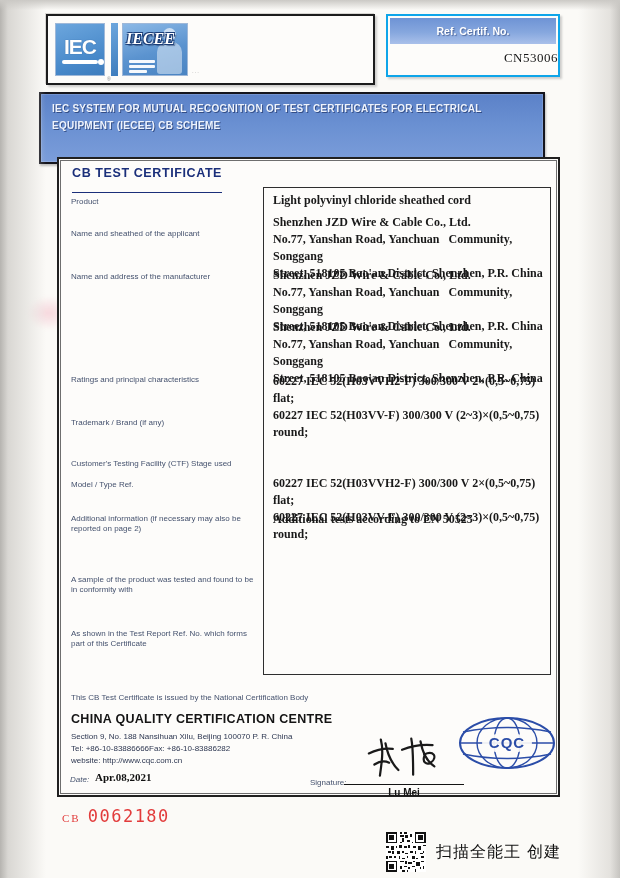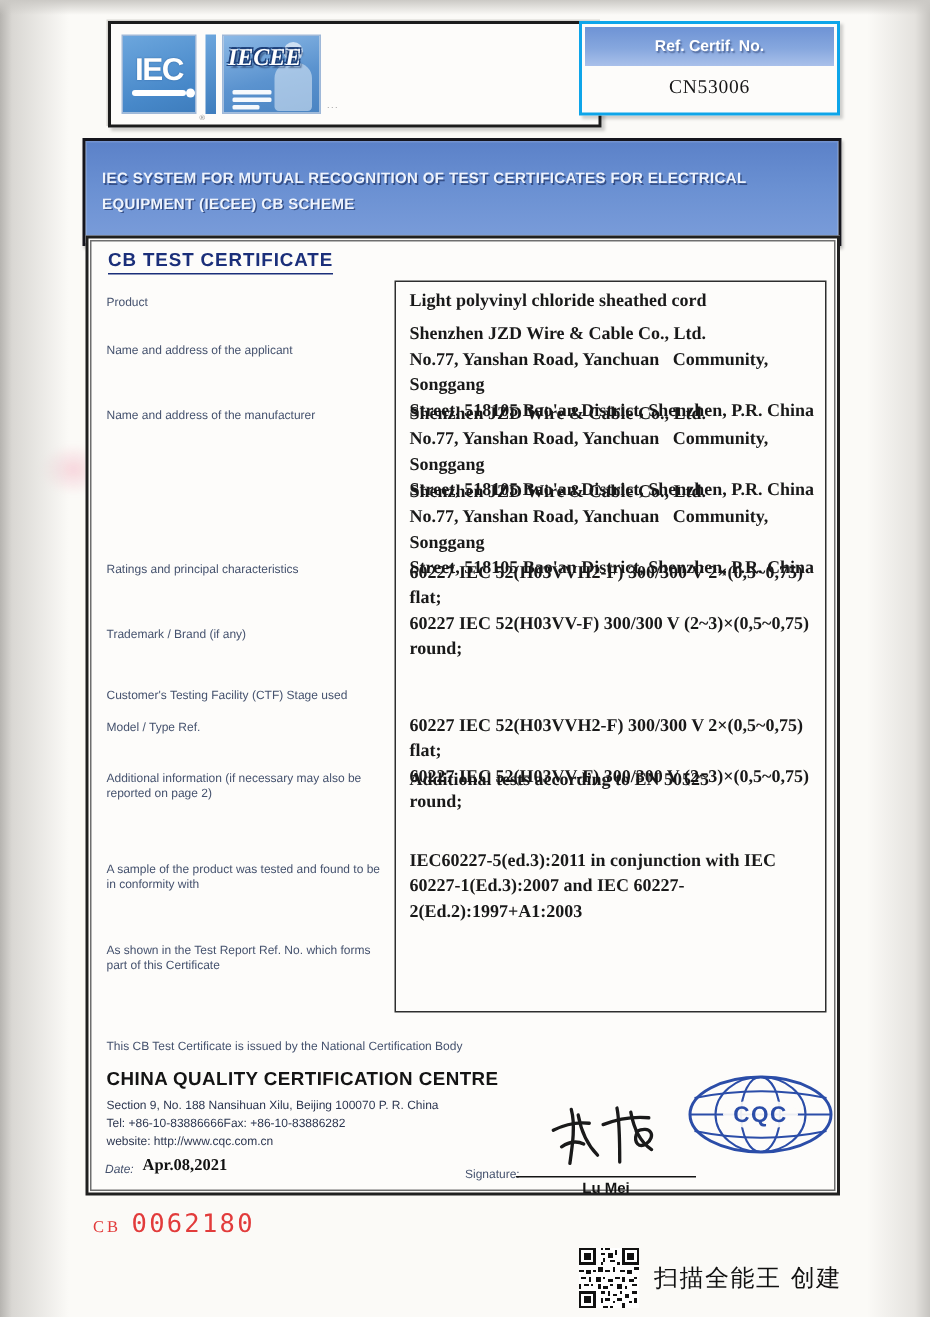--- a/index.html
+++ b/index.html
@@ -10,21 +10,21 @@
     -webkit-font-smoothing:antialiased;
   }
   .edge{position:absolute;pointer-events:none;z-index:5;}
   .edge-left{left:0;top:0;bottom:0;width:46px;background:linear-gradient(90deg,#b6b4b0 0,#d9d7d3 8px,rgba(250,249,246,0) 46px);}
   .edge-right{right:0;top:0;bottom:0;width:42px;background:linear-gradient(270deg,#c6c4c0 0,#e4e2de 10px,rgba(250,249,246,0) 42px);}
   .edge-top{left:0;top:0;right:0;height:10px;background:linear-gradient(180deg,#cbc9c5 0,rgba(250,249,246,0) 10px);}
   .smudge{position:absolute;left:26px;top:296px;width:46px;height:34px;border-radius:50%;
     background:radial-gradient(ellipse at center,rgba(235,120,150,.28),rgba(235,120,150,0) 70%);filter:blur(2px);}
 
   
-  .logos-box{position:absolute;left:72px;top:14px;width:329px;height:71px;background:#fdfcfa;
+  .logos-box{position:absolute;left:46px;top:14px;width:329px;height:71px;background:#fdfcfa;
     border:2px solid #1c1c1c;box-shadow:2px 2px 2px rgba(0,0,0,.18), -1px -1px 0 #d8d6d2;box-sizing:border-box;}
   .iec-logo{position:absolute;left:7px;top:7px;width:50px;height:53px;box-sizing:border-box;
     background:linear-gradient(160deg,#6ca6dd 0%,#4788c9 70%,#3e7dbd 100%);
     border:1px solid #9fb8d8;display:flex;flex-direction:column;align-items:center;justify-content:center;}
   .iec-text{color:#fff;font-weight:bold;font-size:21px;line-height:1;letter-spacing:-1px;text-shadow:0 0 1px #2a5c96;}
   .iec-bar{margin-top:3px;width:36px;height:4px;background:#fff;border-radius:2px;position:relative;}
   .iec-bar::after{content:"";position:absolute;right:-6px;top:-1px;width:6px;height:6px;background:#fff;border-radius:50%;}
   .reg-mark{position:absolute;left:59px;top:60px;font-size:5px;color:#8a8a8a;}
   .logo-divider{position:absolute;left:63px;top:7px;width:7px;height:53px;
     background:linear-gradient(160deg,#6ca6dd,#3e7dbd);}
@@ -41,36 +41,36 @@
   .iecee-bar.b2{top:41px;width:26px;}
   .iecee-bar.b3{top:46px;width:18px;}
   .iecee-dots{position:absolute;left:144px;top:52px;font-size:6px;color:#9a9a9a;letter-spacing:1px;}
 
   
   .ref-box{position:absolute;left:386px;top:14px;width:174px;height:63px;background:#fdfcfa;
     border:2px solid #0ea5e9;box-shadow:2px 2px 2px rgba(0,0,0,.18);box-sizing:border-box;}
   .ref-head{height:26px;margin:2px;background:linear-gradient(180deg,#6e93d5 0%,#86a7de 55%,#a9c0ea 100%);
     display:flex;align-items:center;justify-content:center;}
   .ref-head span{color:#fff;font-weight:bold;font-size:10.5px;text-shadow:1px 1px 1px rgba(30,50,100,.55);}
-  .ref-no{text-align:center;margin-top:6px;font-family:"Liberation Serif",serif;font-size:13px;color:#161616;letter-spacing:.5px;}
-
-  
-  .banner{position:absolute;left:55px;top:92px;width:506px;height:72px;box-sizing:border-box;
+  .ref-no{text-align:right;margin-top:6px;font-family:"Liberation Serif",serif;font-size:13px;color:#161616;letter-spacing:.5px;}
+
+  
+  .banner{position:absolute;left:39px;top:92px;width:506px;height:72px;box-sizing:border-box;
     border:2.5px solid #15151d;
     background:linear-gradient(180deg,#5b81c8 0%,#6a90d2 45%,#7b9dda 100%);
     box-shadow:1px 2px 2px rgba(0,0,0,.25), inset 0 0 0 1px rgba(255,255,255,.15);
-    padding:18px 11px;color:#eef3fc;font-weight:bold;font-size:10px;line-height:1.65;letter-spacing:.25px;
+    padding:7px 11px;color:#eef3fc;font-weight:bold;font-size:10px;line-height:1.65;letter-spacing:.25px;
     text-shadow:1px 1px 0 rgba(25,45,95,.65);}
 
   
   .main-box{position:absolute;left:57px;top:157px;width:503px;height:640px;box-sizing:border-box;
     background:#fdfcfa;border:2px solid #202020;}
   .main-box::before{content:"";position:absolute;inset:1px;border:1px solid #6e6e6e;pointer-events:none;}
   .cert-title{position:absolute;left:13px;top:7px;color:#1b2f7a;font-weight:bold;font-size:12.5px;
-    letter-spacing:.6px;border-bottom:1.5px solid #1b2f7a;padding-bottom:2px;}
+    letter-spacing:.6px;border-bottom:1.5px solid #1b2f7a;padding-bottom:12px;}
 
   .label{position:absolute;left:12px;width:186px;font-size:8px;color:#45526e;line-height:1.3;}
   .note{font-size:6.4px;font-style:italic;color:#5a6580;margin-top:4px;letter-spacing:.1px;}
 
   .value-box{position:absolute;left:204px;top:28px;width:288px;height:488px;box-sizing:border-box;
     border:1.5px solid #2e2e2e;background:transparent;}
   .value{position:absolute;left:9px;width:270px;font-family:"Liberation Serif",serif;font-size:12px;
     font-weight:600;color:#191919;line-height:1.42;white-space:pre-wrap;}
 
   .issued-by{position:absolute;left:12px;top:534px;font-size:8px;color:#45526e;}
@@ -131,21 +131,21 @@
   </div>
   <div class="ref-no">CN53006</div>
 </div>
 
 <div class="banner">IEC SYSTEM FOR MUTUAL RECOGNITION OF TEST CERTIFICATES FOR ELECTRICAL EQUIPMENT (IECEE) CB SCHEME</div>
 
 <div class="main-box">
   <div class="cert-title">CB TEST CERTIFICATE</div>
 
   <div class="label" style="top:38px">Product</div>
-  <div class="label" style="top:70px">Name and address of the applicant</div>
+  <div class="label" style="top:70px">Name and sheathed of the applicant</div>
   <div class="label" style="top:113px">Name and address of the manufacturer</div>
   <div class="label" style="top:216px">Ratings and principal characteristics</div>
   <div class="label" style="top:259px">Trademark / Brand (if any)</div>
   <div class="label" style="top:300px">Customer's Testing Facility (CTF) Stage used</div>
   <div class="label" style="top:321px">Model / Type Ref.</div>
   <div class="label" style="top:355px">Additional information (if necessary may also be reported on page 2)</div>
   <div class="label" style="top:470px">As shown in the Test Report Ref. No. which forms part of this Certificate</div>
   <div class="label" style="top:416px">A sample of the product was tested and found to be in conformity with</div>
 
   <div class="value-box">
@@ -159,22 +159,20 @@
     <div class="value" style="top:131px">Shenzhen JZD Wire &amp; Cable Co., Ltd.
 No.77, Yanshan Road, Yanchuan   Community, Songgang
 Street, 518105 Bao'an District, Shenzhen, P.R. China</div>
     <div class="value" style="top:185px">60227 IEC 52(H03VVH2-F) 300/300 V 2×(0,5~0,75) flat;
 60227 IEC 52(H03VV-F) 300/300 V (2~3)×(0,5~0,75) round;</div>
     <div class="value" style="top:259px"></div>
     <div class="value" style="top:300px"></div>
     <div class="value" style="top:287px">60227 IEC 52(H03VVH2-F) 300/300 V 2×(0,5~0,75) flat;
 60227 IEC 52(H03VV-F) 300/300 V (2~3)×(0,5~0,75) round;</div>
     <div class="value" style="top:323px">Additional tests according to EN 50525</div>
-    <div class="value" style="top:377px">IEC60227-5(ed.3):2011 in conjunction with IEC
-60227-1(Ed.3):2007 and IEC 60227-2(Ed.2):1997+A1:2003</div>
   </div>
 
   <div class="issued-by">This CB Test Certificate is issued by the National Certification Body</div>
 
   <div class="org-name">CHINA QUALITY CERTIFICATION CENTRE</div>
   <div class="org-line org-address">Section 9, No. 188 Nansihuan Xilu, Beijing 100070 P. R. China</div>
   <div class="org-line org-telfax">
     <span>Tel: +86-10-83886666</span><span class="fax">Fax: +86-10-83886282</span>
   </div>
   <div class="org-line org-website">website: http://www.cqc.com.cn</div>

